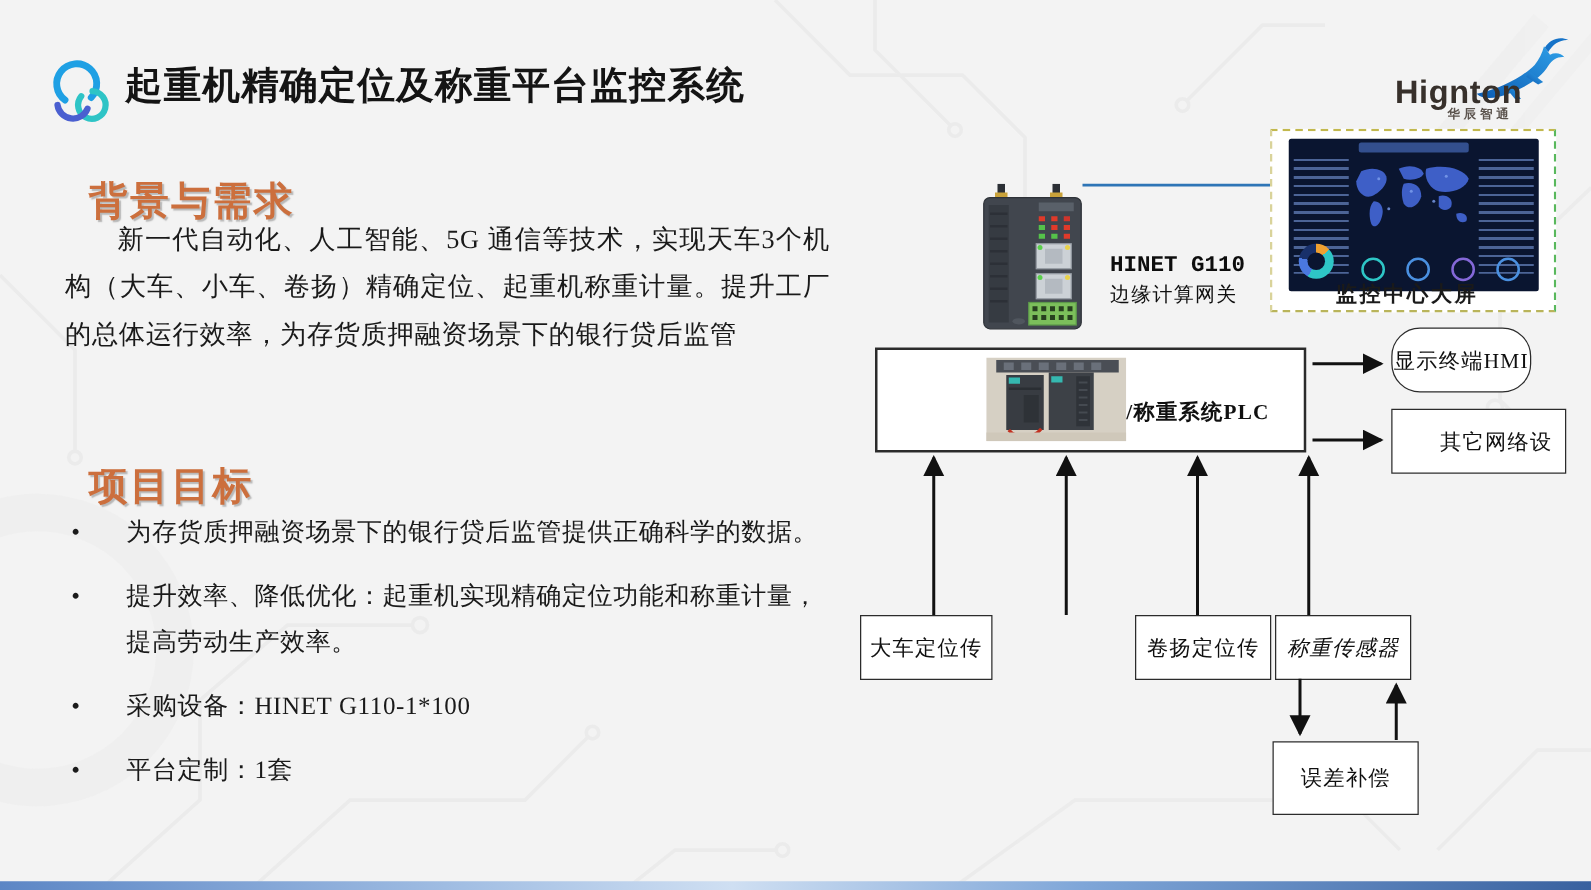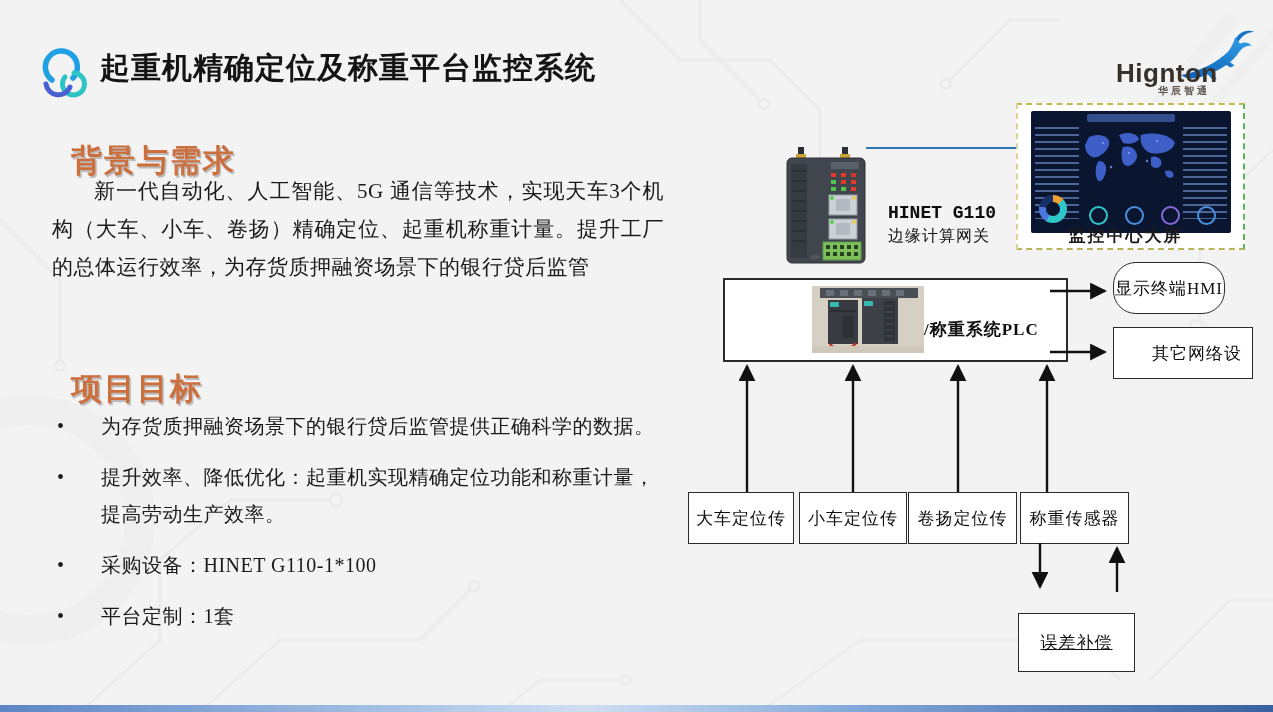--- a/index.html
+++ b/index.html
@@ -25,30 +25,30 @@
         text-align:justify;text-indent:2em;color:#1a1a1a;letter-spacing:.5px;
         font-family:"Liberation Serif","DejaVu Serif",serif;}
   .goal-list{position:absolute;left:55px;top:408px;width:615px;}
   .goal-item{position:relative;padding-left:46px;margin-bottom:14px;font-size:20px;line-height:37px;
              color:#1a1a1a;font-family:"Liberation Serif","DejaVu Serif",serif;letter-spacing:.5px;}
   .goal-item .dot{position:absolute;left:2px;top:0;font-size:20px;}
   
   .dbox{position:absolute;background:#fff;border:1.6px solid #2b2b2b;display:flex;
         align-items:center;justify-content:center;font-family:"Liberation Serif","DejaVu Serif",serif;
         font-size:17px;color:#101010;letter-spacing:1px;}
-  #plc-box{left:723px;top:278px;width:341px;height:80px;border-width:2px;}
+  #plc-box{left:700px;top:278px;width:341px;height:80px;border-width:2px;}
   #plc-label{position:absolute;left:199px;top:38px;font-size:17px;font-weight:700;letter-spacing:1px;}
   #plc-photo{position:absolute;left:87px;top:6px;}
   #hmi-box{left:1113px;top:262px;width:110px;height:50px;border-radius:23px;}
   #net-box{left:1113px;top:327px;width:110px;height:50px;padding-left:28px;}
   #sens1{left:688px;top:492px;width:104px;height:50px;}
   #sens2{left:799px;top:492px;width:106px;height:50px;}
   #sens3{left:908px;top:492px;width:107px;height:50px;}
-  #sens4{left:1020px;top:492px;width:107px;height:50px;}
-  #comp-box{left:1018px;top:613px;width:115px;height:57px;text-decoration:underline;}
+  #sens4{left:1020px;top:492px;width:107px;height:50px;font-style:italic;}
+  #comp-box{left:1018px;top:593px;width:115px;height:57px;}
   
   .gateway{position:absolute;left:785px;top:147px;}
   .gw-label{position:absolute;left:888px;top:203px;font-family:"Liberation Mono","DejaVu Sans Mono",monospace;
             font-weight:700;font-size:18px;color:#0d0d0d;}
   .gw-sublabel{position:absolute;left:888px;top:226px;font-family:"Liberation Serif","DejaVu Serif",serif;
                font-size:16px;color:#101010;letter-spacing:1px;}
   
   .dash-card{position:absolute;left:1016px;top:103px;width:229px;height:147px;background:#fff;
              border:2px dashed;border-color:#c2b84e #59b85c #b9b45a #d9d39a;box-sizing:border-box;}
   .dash-screen{position:absolute;left:13px;top:6px;width:200px;height:122px;background:#0a1530;
@@ -278,23 +278,20 @@
   <div class="dbox" id="hmi-box">
       <span>显示终端HMI</span>
     </div>
   <div class="dbox" id="net-box">
       <span>其它网络设</span>
     </div>
 
   <div class="dbox" id="sens1">
       <span>大车定位传</span>
     </div>
-  <div class="dbox" id="sens2">
-      <span>小车定位传</span>
-    </div>
   <div class="dbox" id="sens3">
       <span>卷扬定位传</span>
     </div>
   <div class="dbox" id="sens4">
       <span>称重传感器</span>
     </div>
 
   <div class="dbox" id="comp-box">
       <span>误差补偿</span>
     </div>

